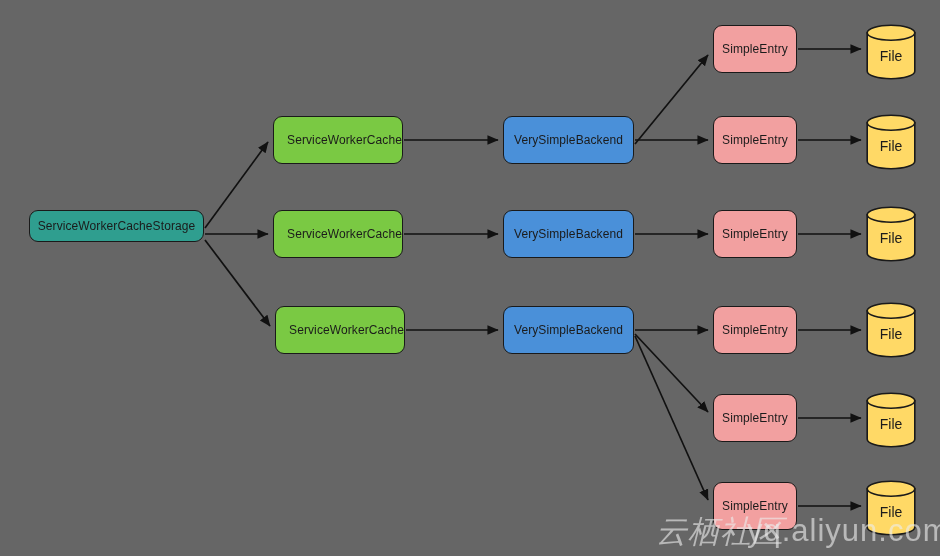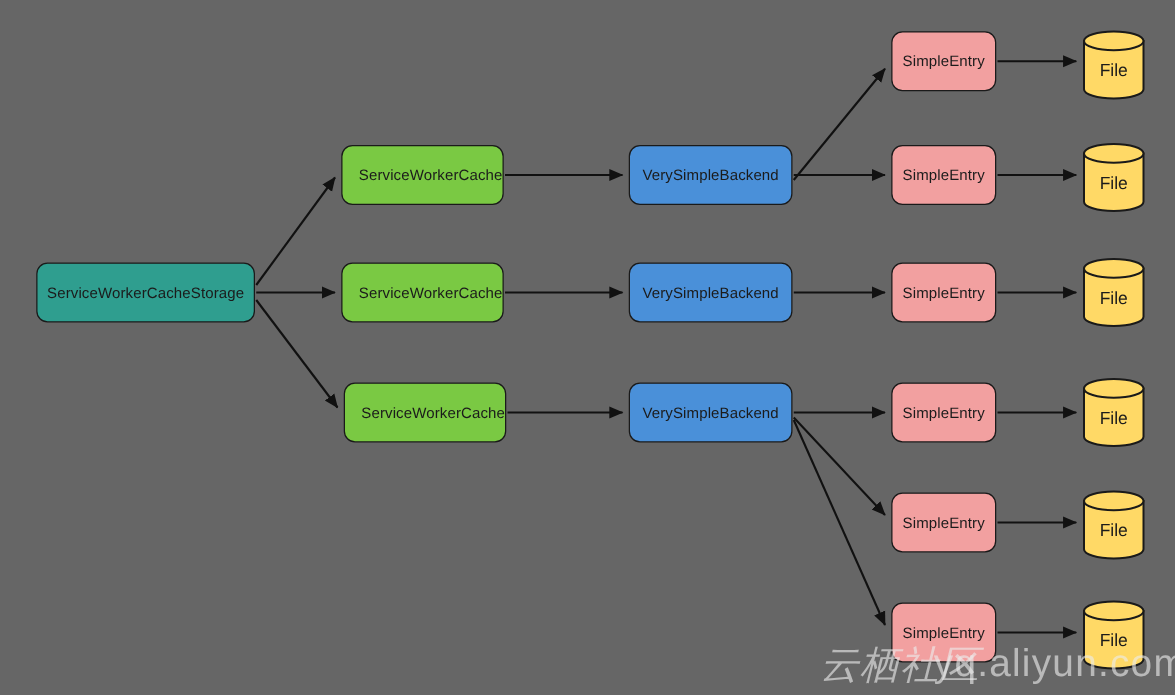--- a/index.html
+++ b/index.html
@@ -100,21 +100,21 @@
         <line x1="798" y1="49" x2="861" y2="49" stroke="#111111" stroke-width="1.7" marker-end="url(#arrowhead)"></line>
         <line x1="798" y1="140" x2="861" y2="140" stroke="#111111" stroke-width="1.7" marker-end="url(#arrowhead)"></line>
         <line x1="798" y1="234" x2="861" y2="234" stroke="#111111" stroke-width="1.7" marker-end="url(#arrowhead)"></line>
         <line x1="798" y1="330" x2="861" y2="330" stroke="#111111" stroke-width="1.7" marker-end="url(#arrowhead)"></line>
         <line x1="798" y1="418" x2="861" y2="418" stroke="#111111" stroke-width="1.7" marker-end="url(#arrowhead)"></line>
         <line x1="798" y1="506" x2="861" y2="506" stroke="#111111" stroke-width="1.7" marker-end="url(#arrowhead)"></line>
       </g>
   </svg>
 
   <div id="node-layer">
-      <div class="node storage" style="left: 29px; top: 210px; width: 175px; height: 48px; background: rgb(47, 158, 143);">
+      <div class="node storage" style="left: 29px; top: 210px; width: 175px; height: 32px; background: rgb(47, 158, 143);">
         <span>ServiceWorkerCacheStorage</span>
       </div>
       <div class="node cache" style="left: 273px; top: 116px; width: 130px; height: 48px; background: rgb(122, 201, 67);">
         <span>ServiceWorkerCache</span>
       </div>
       <div class="node cache" style="left: 273px; top: 210px; width: 130px; height: 48px; background: rgb(122, 201, 67);">
         <span>ServiceWorkerCache</span>
       </div>
       <div class="node cache" style="left: 275px; top: 306px; width: 130px; height: 48px; background: rgb(122, 201, 67);">
         <span>ServiceWorkerCache</span>

